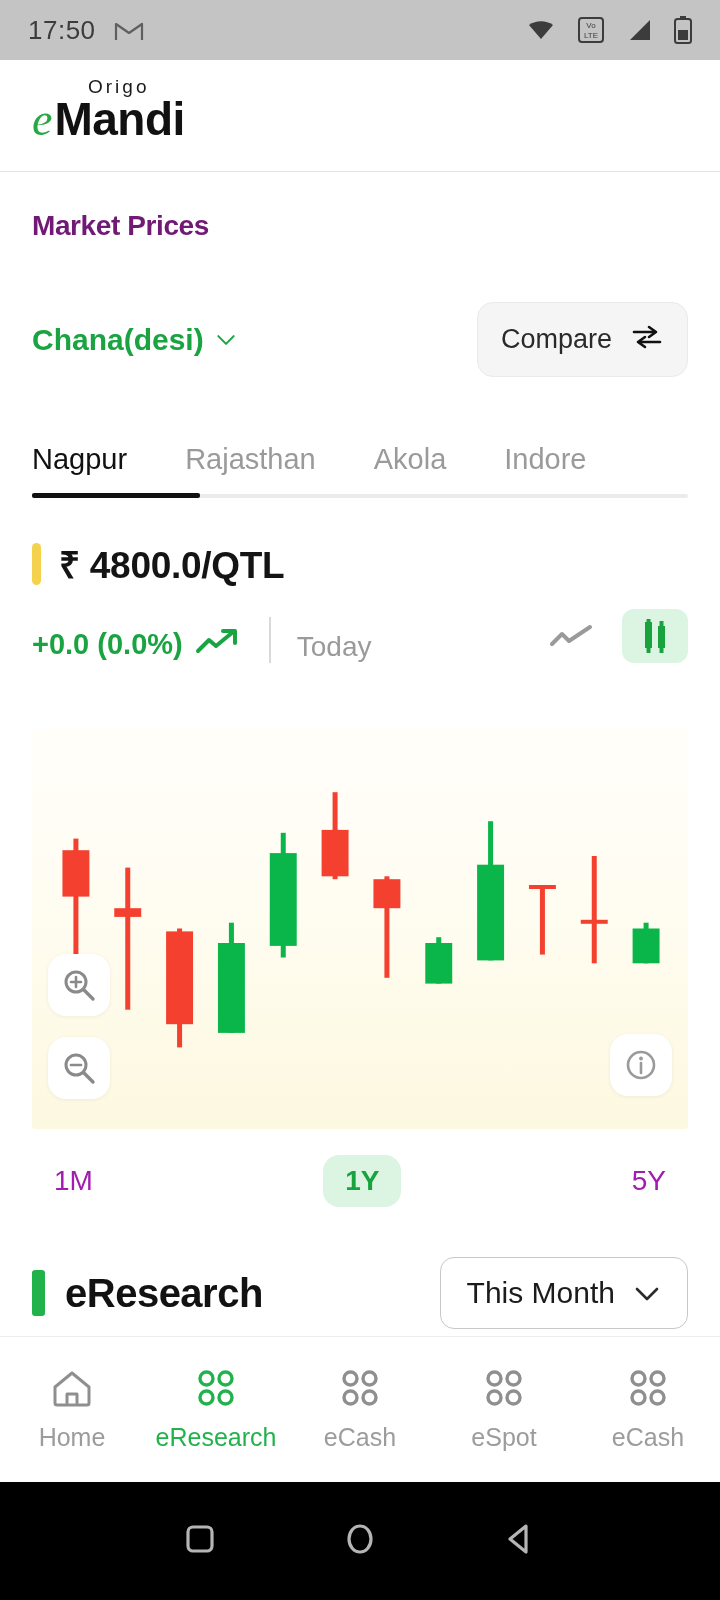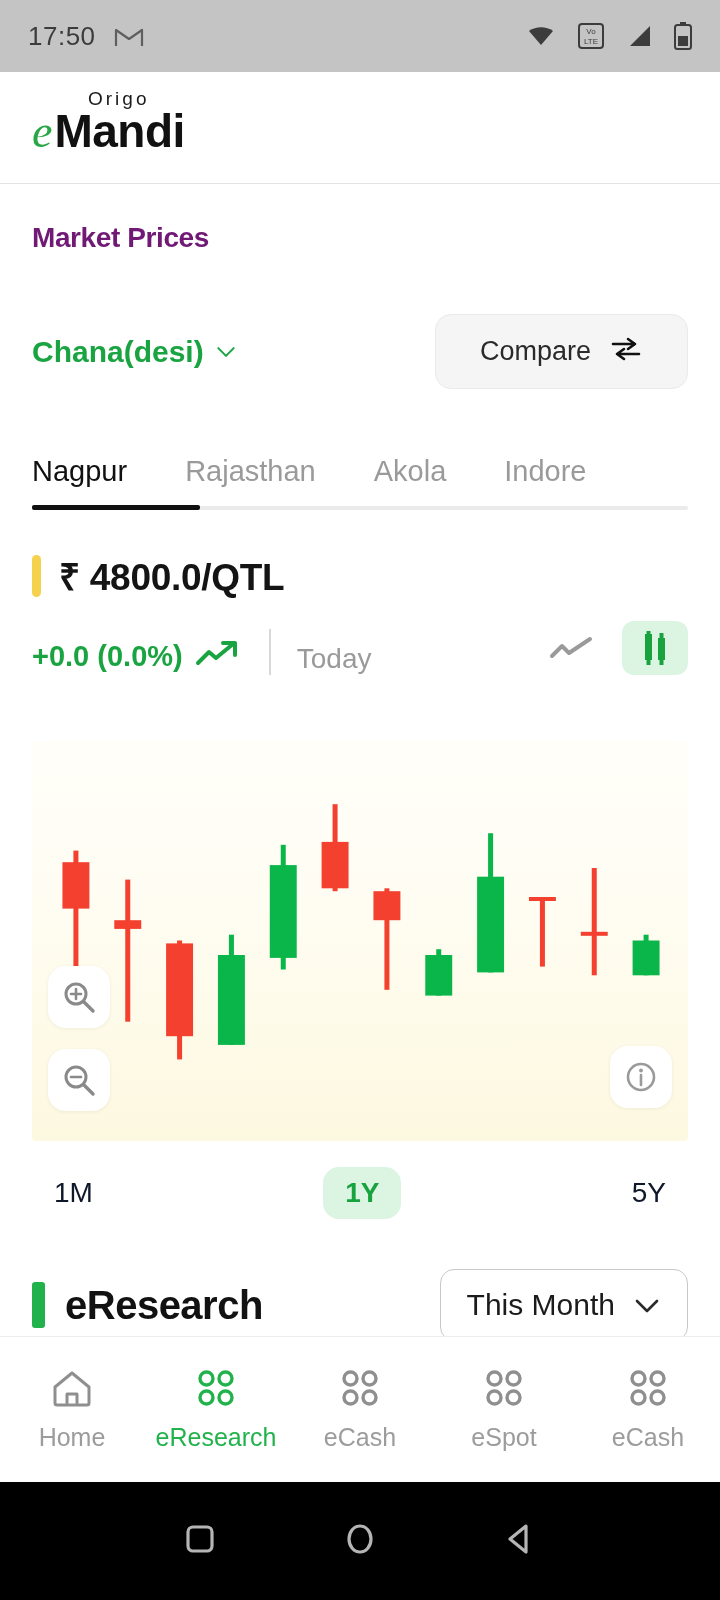--- a/index.html
+++ b/index.html
@@ -7,21 +7,21 @@
   html, body {
     width: 720px; height: 1600px;
     font-family: "Liberation Sans", sans-serif;
     background: #ffffff;
     overflow: hidden;
   }
   .phone { position: relative; width: 720px; height: 1600px; background:#fff; }
 
   
   .statusbar {
-    height: 72px; background: #c4c4c4;
+    height: 60px; background: #c4c4c4;
     display: flex; align-items: center;
     padding: 16px 28px;
   }
   .sb-left { display:flex; align-items:center; gap:18px; }
   .sb-time { font-size: 26px; color:#3c3c3c; letter-spacing: .5px; }
   .sb-right { margin-left:auto; display:flex; align-items:center; gap:22px; }
   .ico { display:block; }
 
   
   .brand {
@@ -59,21 +59,21 @@
     display:flex; align-items:center; justify-content:space-between;
   }
   .commodity-sel {
     display:flex; align-items:center; gap:12px;
     font-size: 30px; font-weight: 700; color:#1aa441;
   }
   .chev { width:20px; height:20px; }
   .compare-btn {
     display:flex; align-items:center; gap:18px;
     background:#f5f5f5; border:1px solid #eaeaea; border-radius:16px;
-    padding: 20px 44px; font-size: 27px; color:#2a2a2a;
+    padding: 20px 23px; font-size: 27px; color:#2a2a2a;
   }
 
   
   .tabs {
     margin-top: 66px; position:relative;
     padding: 0 32px;
   }
   .tabs-row { display:flex; align-items:flex-end; gap:0; }
   .tab {
     font-size: 29px; color:#9a9a9a; padding-bottom: 22px; white-space:nowrap;
@@ -121,21 +121,21 @@
     box-shadow: 0 1px 4px rgba(0,0,0,.06);
   }
   .fab-zin { left:16px; top:225px; }
   .fab-zout{ left:16px; top:308px; }
   .fab-info{ right:16px; top:305px; }
 
   
   .timeframes {
     margin: 26px 32px 0 32px; display:flex; align-items:center; justify-content:space-between;
   }
-  .tf { font-size:28px; color:#0f172a; padding: 10px 22px; border-radius:16px; }
+  .tf { font-size:28px; color:#a21caf; padding: 10px 22px; border-radius:16px; }
   .tf.active { color:#18a33f; font-weight:700; background:#dcf5e3; }
 
   
   .eresearch {
     margin: 50px 32px 0 32px; display:flex; align-items:center; justify-content:space-between;
   }
   .er-left { display:flex; align-items:center; gap:20px; }
   .er-bar { width:13px; height:46px; background:#22b24c; border-radius:3px; }
   .er-title { font-size:40px; font-weight:700; color:#121212; letter-spacing:-0.5px;}
   .er-select {

